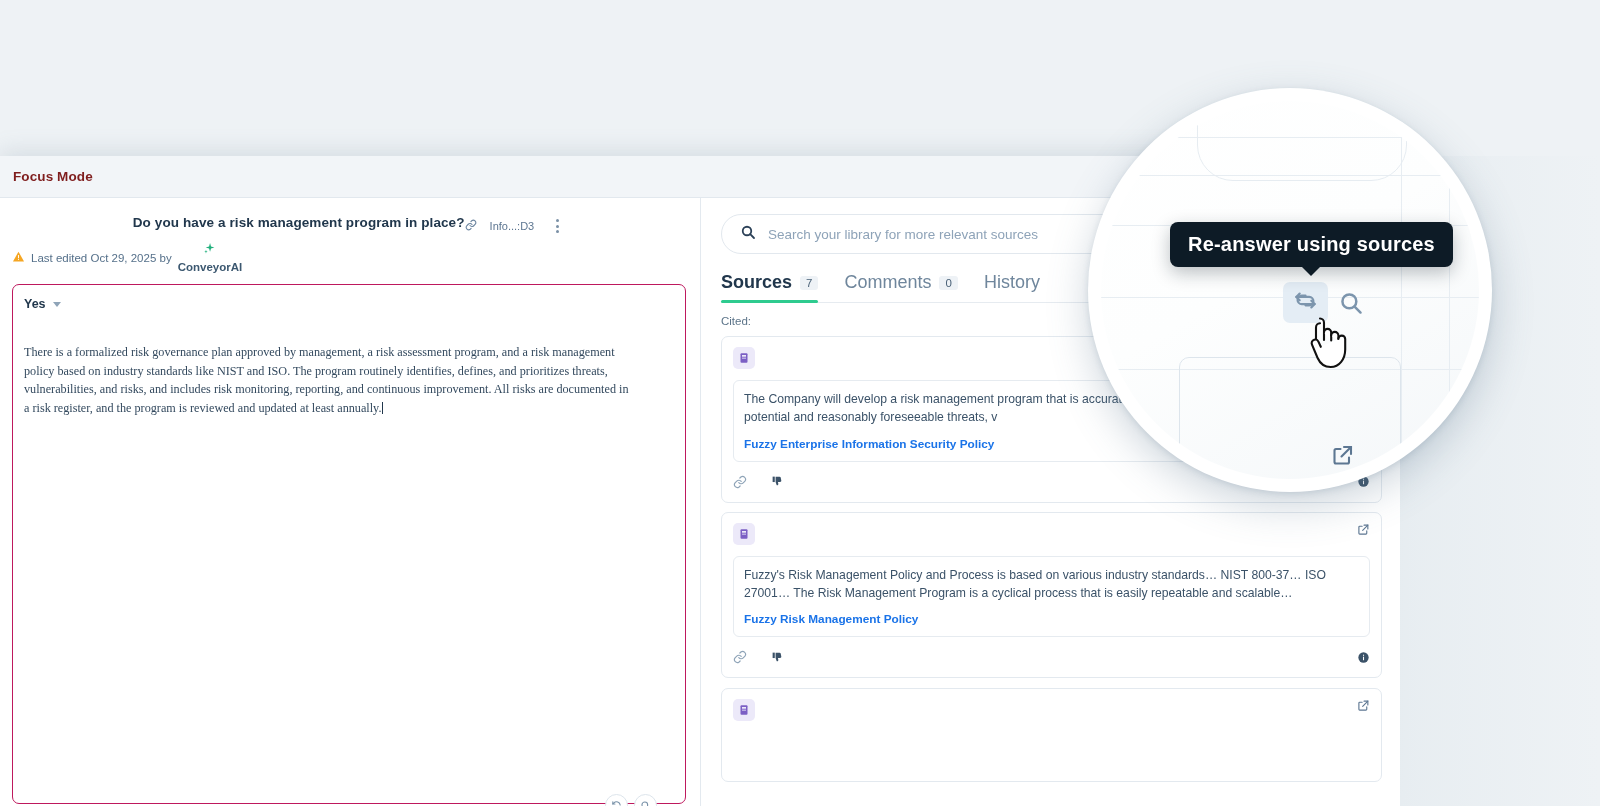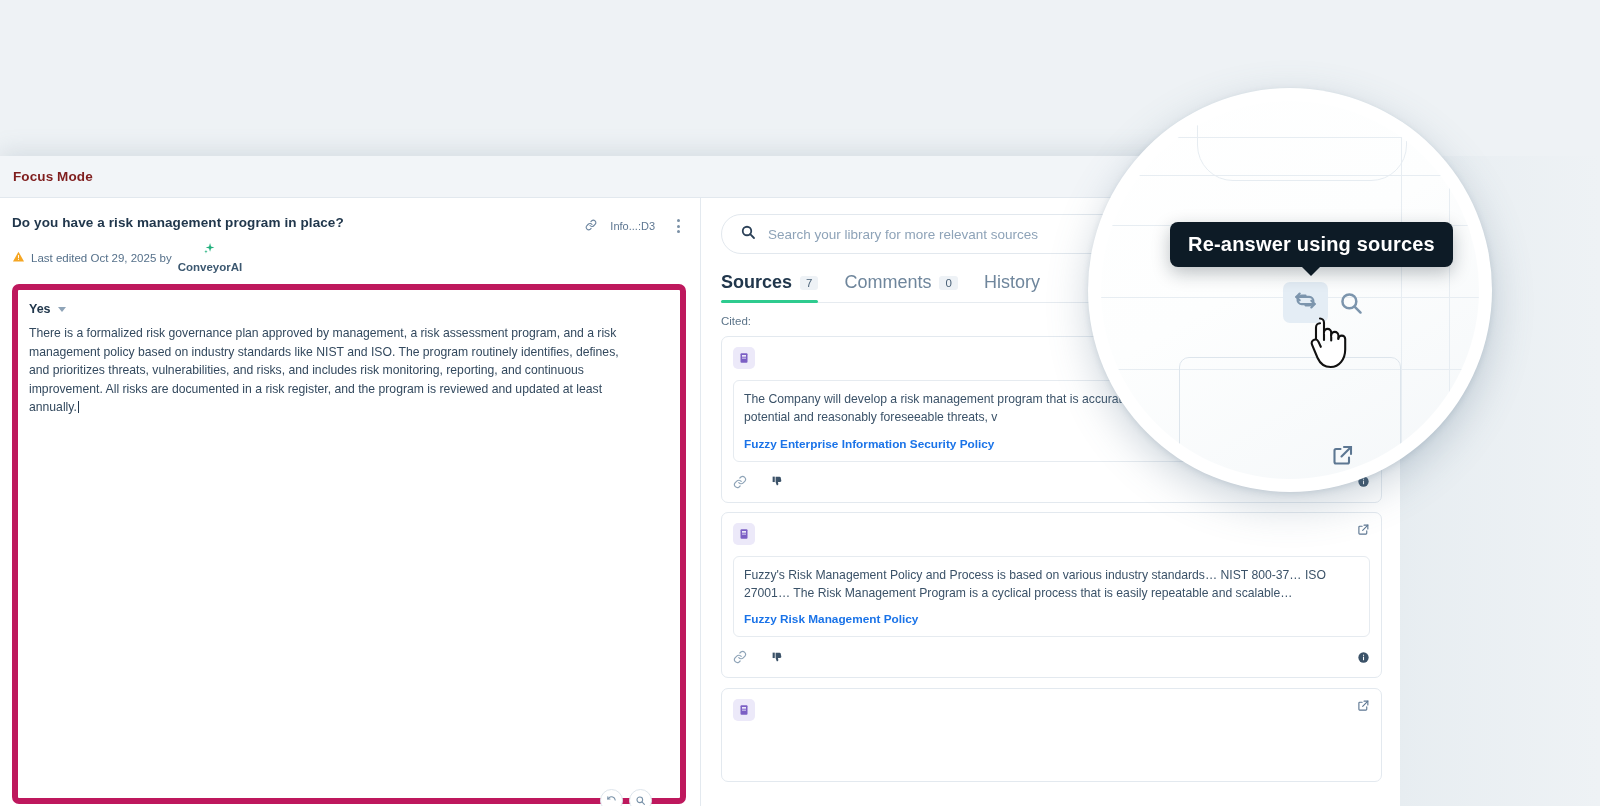--- a/index.html
+++ b/index.html
@@ -35,42 +35,42 @@
     font-size: 13.5px; color: #7f1d1d; font-weight: 600; letter-spacing: .1px;
   }
 
   
   .split { display: flex; height: calc(650px - 42px); background:#fff; }
   .pane-left { width: 700px; padding: 14px 14px 0 12px; position: relative; background:#fff; }
   .divider { width:1px; background:#e3e9ef; }
   .pane-right { flex:1; padding: 12px 18px 0 20px; background:#fff; position:relative; }
 
   
-  .q-head { display:flex; align-items:flex-start; justify-content:space-between; }
+  .q-head { display:flex; align-items:flex-start; justify-content:center; }
   .q-title {
     font-size: 13.5px; font-weight: 700; color:#21374c; line-height:1.3;
     padding-top:2px; letter-spacing:.1px;
   }
   .q-right { display:flex; align-items:center; gap:16px; padding-top:5px; }
   .doc-chip { display:flex; align-items:center; gap:13px; font-size:11px; color:#5d7691; white-space:nowrap;}
   .kebab { display:flex; flex-direction:column; gap:2.5px; padding:2px 6px; cursor:pointer;}
   .kebab i { width:3px; height:3px; border-radius:50%; background:#7a90a6; display:block;}
 
   .meta-line { display:flex; align-items:center; gap:6px; margin-top:7px; font-size:11.5px; color:#55708a; }
   .meta-line .who { display:inline-flex; align-items:center; gap:4px; font-weight:600; color:#3c5870;flex-direction:column;}
 
   
   .answer-card {
-    margin-top: 11px; border:6px solid #be185d; border-radius:7px;
+    margin-top: 11px; border:1px solid #be185d; border-radius:7px;
     height: 520px; padding: 12px 11px; background:#fff; position:relative;
   }
   .ans-select { display:flex; align-items:center; gap:7px; font-size:12.5px; font-weight:700; color:#21374c; }
   .caret { width:0;height:0;border-left:4px solid transparent;border-right:4px solid transparent;border-top:5px solid #8fa4b8;}
   .ans-text {
-    margin-top:8px; font-size:12.2px; line-height:1.52; color:#33495e; max-width:612px;
+    margin-top:32px; font-size:12.2px; line-height:1.52; color:#33495e; max-width:612px;font-family:Liberation Serif, serif;
   }
   .caret-bar { display:inline-block; width:1px; height:12px; background:#21374c; vertical-align:-2px; margin-left:1px;}
 
   .ans-fabs { position:absolute; right:28px; bottom:-14px; display:flex; gap:6px; }
   .fab { width:23px;height:23px;border-radius:50%;background:#fff;border:1px solid #dde5ec;
          display:flex;align-items:center;justify-content:center; overflow:hidden; }
 
   
   .searchbar {
     display:flex; align-items:center; gap:12px;

